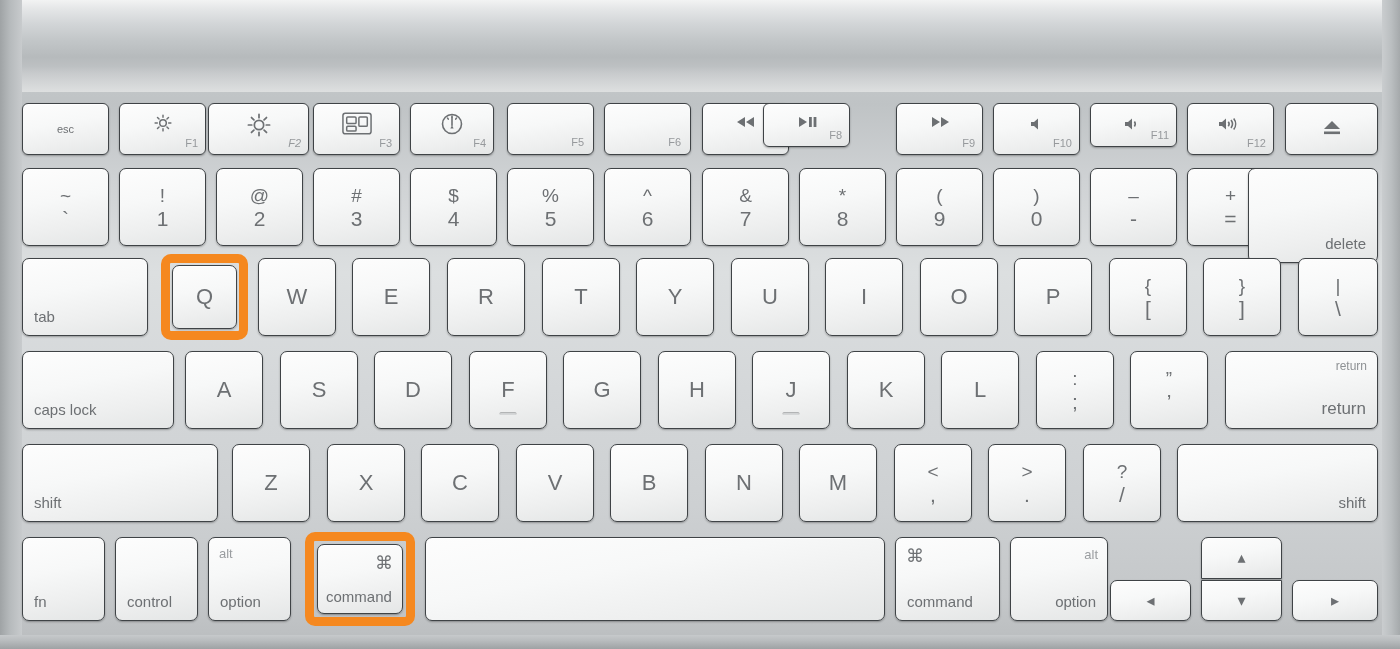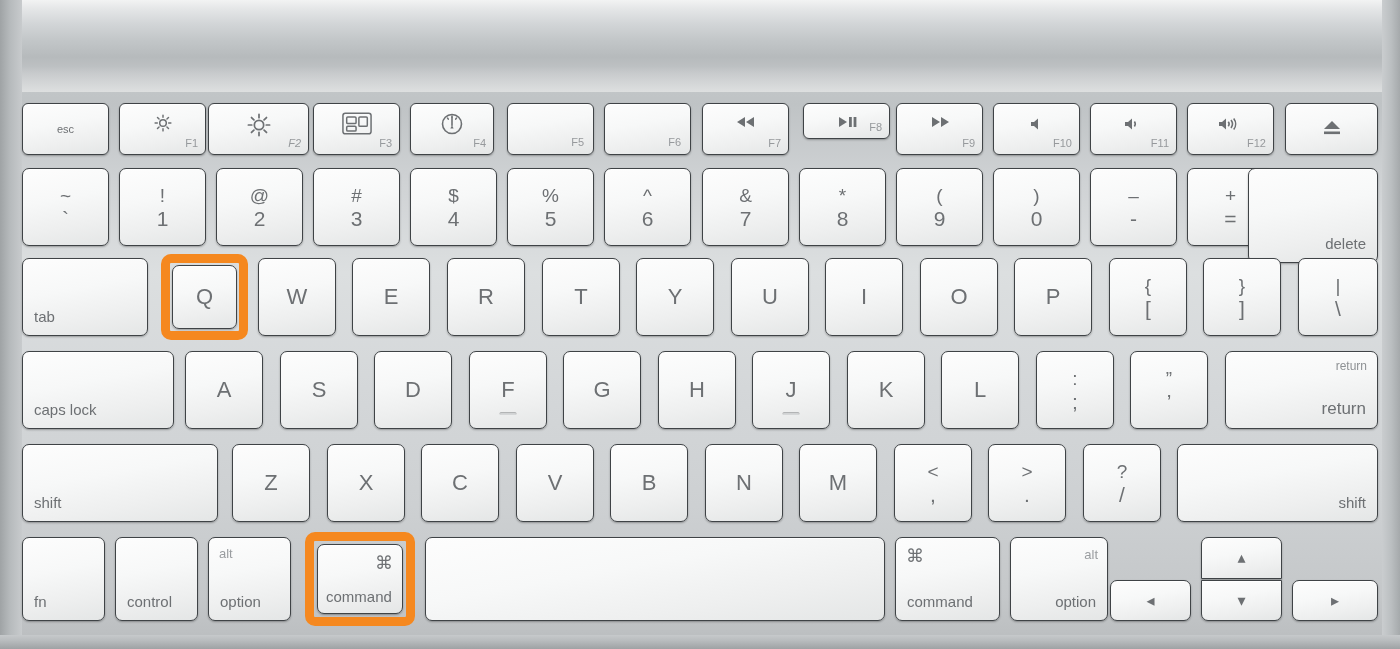--- a/index.html
+++ b/index.html
@@ -167,21 +167,21 @@
 
     <div class="key fn-key" style="left:702px;top:103px;width:87px;height:52px;">
       <span class="fnico" style="top:12px;">
         <svg width="24" height="12" viewBox="0 0 24 12">
             <path class="glf" d="M11 1v10L3 6zM20 1v10l-8-5z"></path>
           </svg>
       </span>
       <span class="fnlab">F7</span>
     </div>
 
-    <div class="key fn-key" style="left:763px;top:103px;width:87px;height:36px;margin-left:40px;">
+    <div class="key fn-key" style="left:763px;top:103px;width:87px;height:44px;">
       <span class="fnico" style="top:12px;">
         <svg width="24" height="12" viewBox="0 0 24 12">
             <path class="glf" d="M4 1v10l8-5z"></path>
             <rect class="glf" x="14" y="1" width="2.8" height="10"></rect>
             <rect class="glf" x="18.6" y="1" width="2.8" height="10"></rect>
           </svg>
       </span>
       <span class="fnlab">F8</span>
     </div>
 
@@ -196,21 +196,21 @@
 
     <div class="key fn-key" style="left:993px;top:103px;width:87px;height:52px;">
       <span class="fnico" style="top:13px;">
         <svg width="13" height="14" viewBox="0 0 13 14">
             <path class="glf" d="M1 5h3L8 1.4v11.2L4 9H1z"></path>
           </svg>
       </span>
       <span class="fnlab">F10</span>
     </div>
 
-    <div class="key fn-key" style="left:1090px;top:103px;width:87px;height:52px;">
+    <div class="key fn-key" style="left:1090px;top:103px;width:87px;height:44px;">
       <span class="fnico" style="top:13px;">
         <svg width="19" height="14" viewBox="0 0 19 14">
             <path class="glf" d="M1 5h3L8 1.4v11.2L4 9H1z"></path>
             <path class="gl" d="M10.4 4.6a4 4 0 010 4.8"></path>
           </svg>
       </span>
       <span class="fnlab">F11</span>
     </div>
 
     <div class="key fn-key" style="left:1187px;top:103px;width:87px;height:52px;">

